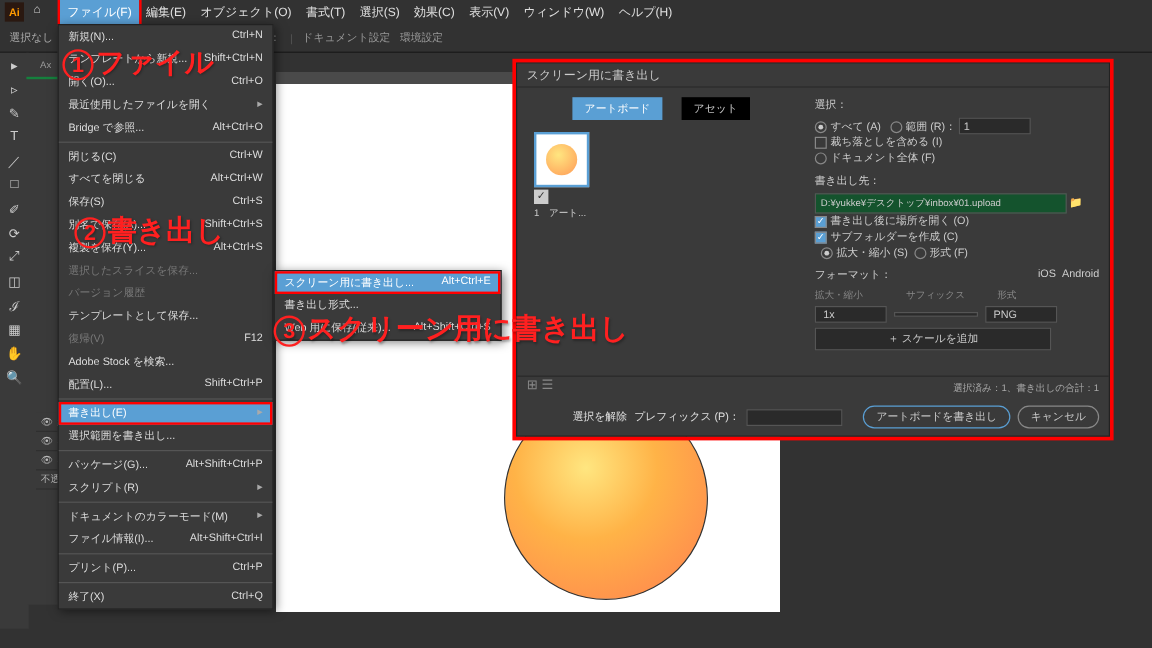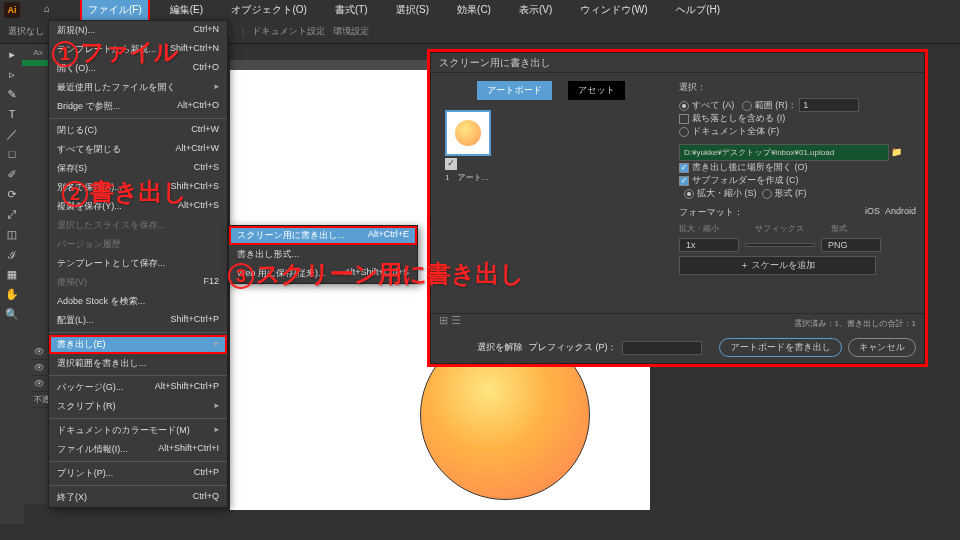--- a/index.html
+++ b/index.html
@@ -1,28 +1,28 @@
 <!DOCTYPE html>
 <html><head>
 <meta charset="utf-8">
 <style>
 *{margin:0;padding:0;box-sizing:border-box;font-family:"Meiryo",sans-serif}
 body{background:#323232;width:960px;height:540px;overflow:hidden;position:relative;color:#e0e0e0;font-size:10px}
-.menubar{height:20px;background:#323232;display:flex;align-items:center;padding:0 4px;gap:16px}
+.menubar{height:20px;background:#323232;display:flex;align-items:center;padding:0 4px;gap:0}
 .menubar .icon{width:16px;height:16px;background:#2a1810;margin-right:8px;display:flex;align-items:center;justify-content:center;color:#ff9a00;font-weight:bold;font-size:9px}
 .menubar .home{width:14px;height:14px;margin-right:8px;color:#ccc}
 .menu-item{padding:3px 6px;cursor:pointer;font-size:10px}
 .menu-item.active{background:#5a9fd4;color:#fff;outline:2px solid red}
 .controlbar{height:24px;background:#323232;border-bottom:1px solid #1a1a1a;display:flex;align-items:center;padding:0 8px;gap:8px;font-size:9px;color:#999}
 .ctrl-label{color:#aaa}
 .ctrl-sep{color:#555}
 .toolbar-left{position:absolute;left:0;top:44px;width:24px;background:#3a3a3a;height:480px;display:flex;flex-direction:column}
 .tool{width:24px;height:20px;display:flex;align-items:center;justify-content:center;color:#ccc;font-size:11px}
 .panels-mid{position:absolute;left:22px;top:44px;width:32px;height:460px;background:#3a3a3a}
-.panel-tab{height:22px;border-bottom:6px solid #15803d;font-size:8px;color:#999;display:flex;align-items:center;justify-content:center;writing-mode:horizontal-tb}
+.panel-tab{height:22px;border-bottom:2px solid #15803d;font-size:8px;color:#999;display:flex;align-items:center;justify-content:center;writing-mode:horizontal-tb}
 .canvas{position:absolute;left:230px;top:60px;width:420px;height:450px;background:#4a4a4a}
 .artboard{position:absolute;left:0;top:10px;width:420px;height:440px;background:#fff}
 .circle{position:absolute;left:190px;top:260px;width:170px;height:170px;border-radius:50%;background:radial-gradient(circle at 40% 35%,#ffe680 0%,#ffb347 40%,#ff7f50 100%);border:1px solid #333}
 .file-menu{position:absolute;left:48px;top:20px;width:180px;background:#3a3a3a;border:1px solid #222;box-shadow:2px 2px 8px rgba(0,0,0,0.5);z-index:10}
 .fm-row{display:flex;justify-content:space-between;padding:3px 8px;font-size:9px;color:#ddd;cursor:pointer}
 .fm-row.hl{background:#5a9fd4;color:#fff;outline:2px solid red;outline-offset:-2px;z-index:1;position:relative}
 .fm-row .arrow{color:#aaa}
 .fm-sep{height:1px;background:#555;margin:2px 0}
 .fm-dim{color:#777}
 .submenu{position:absolute;left:228px;top:225px;width:190px;background:#3a3a3a;border:1px solid #222;z-index:11;box-shadow:2px 2px 8px rgba(0,0,0,0.5)}
@@ -258,21 +258,21 @@
       <div class="view-icons">⊞ ☰</div>
     </div>
     <div class="dlg-right">
       <div class="sect"><label>選択：</label>
         <span class="radio on"></span><span>すべて (A)</span>
         &nbsp;&nbsp;<span class="radio"></span><span>範囲 (R)：</span>
         <input class="input-sm" value="1" style="">
         <br><span class="cb"></span><span>裁ち落としを含める (I)</span>
         <br><span class="radio"></span><span>ドキュメント全体 (F)</span>
       </div>
-      <div class="sect">
+      <div class="sect"><label>書き出し先：</label>
         <span class="path-box">D:¥yukke¥デスクトップ¥inbox¥01.upload</span> 📁
         <br><span class="cb on">✓</span><span>書き出し後に場所を開く (O)</span>
         <br><span class="cb on">✓</span><span>サブフォルダーを作成 (C)</span>
         <br>&nbsp;&nbsp;<span class="radio on"></span><span>拡大・縮小 (S)</span>
         &nbsp;<span class="radio"></span><span>形式 (F)</span>
       </div>
       <div class="sect">
         <span>フォーマット：</span>
         <span style="float:right"><span>iOS</span>&nbsp;&nbsp;<span>Android</span></span>
         <div class="fmt-row" style="color:#888;font-size:8px">

